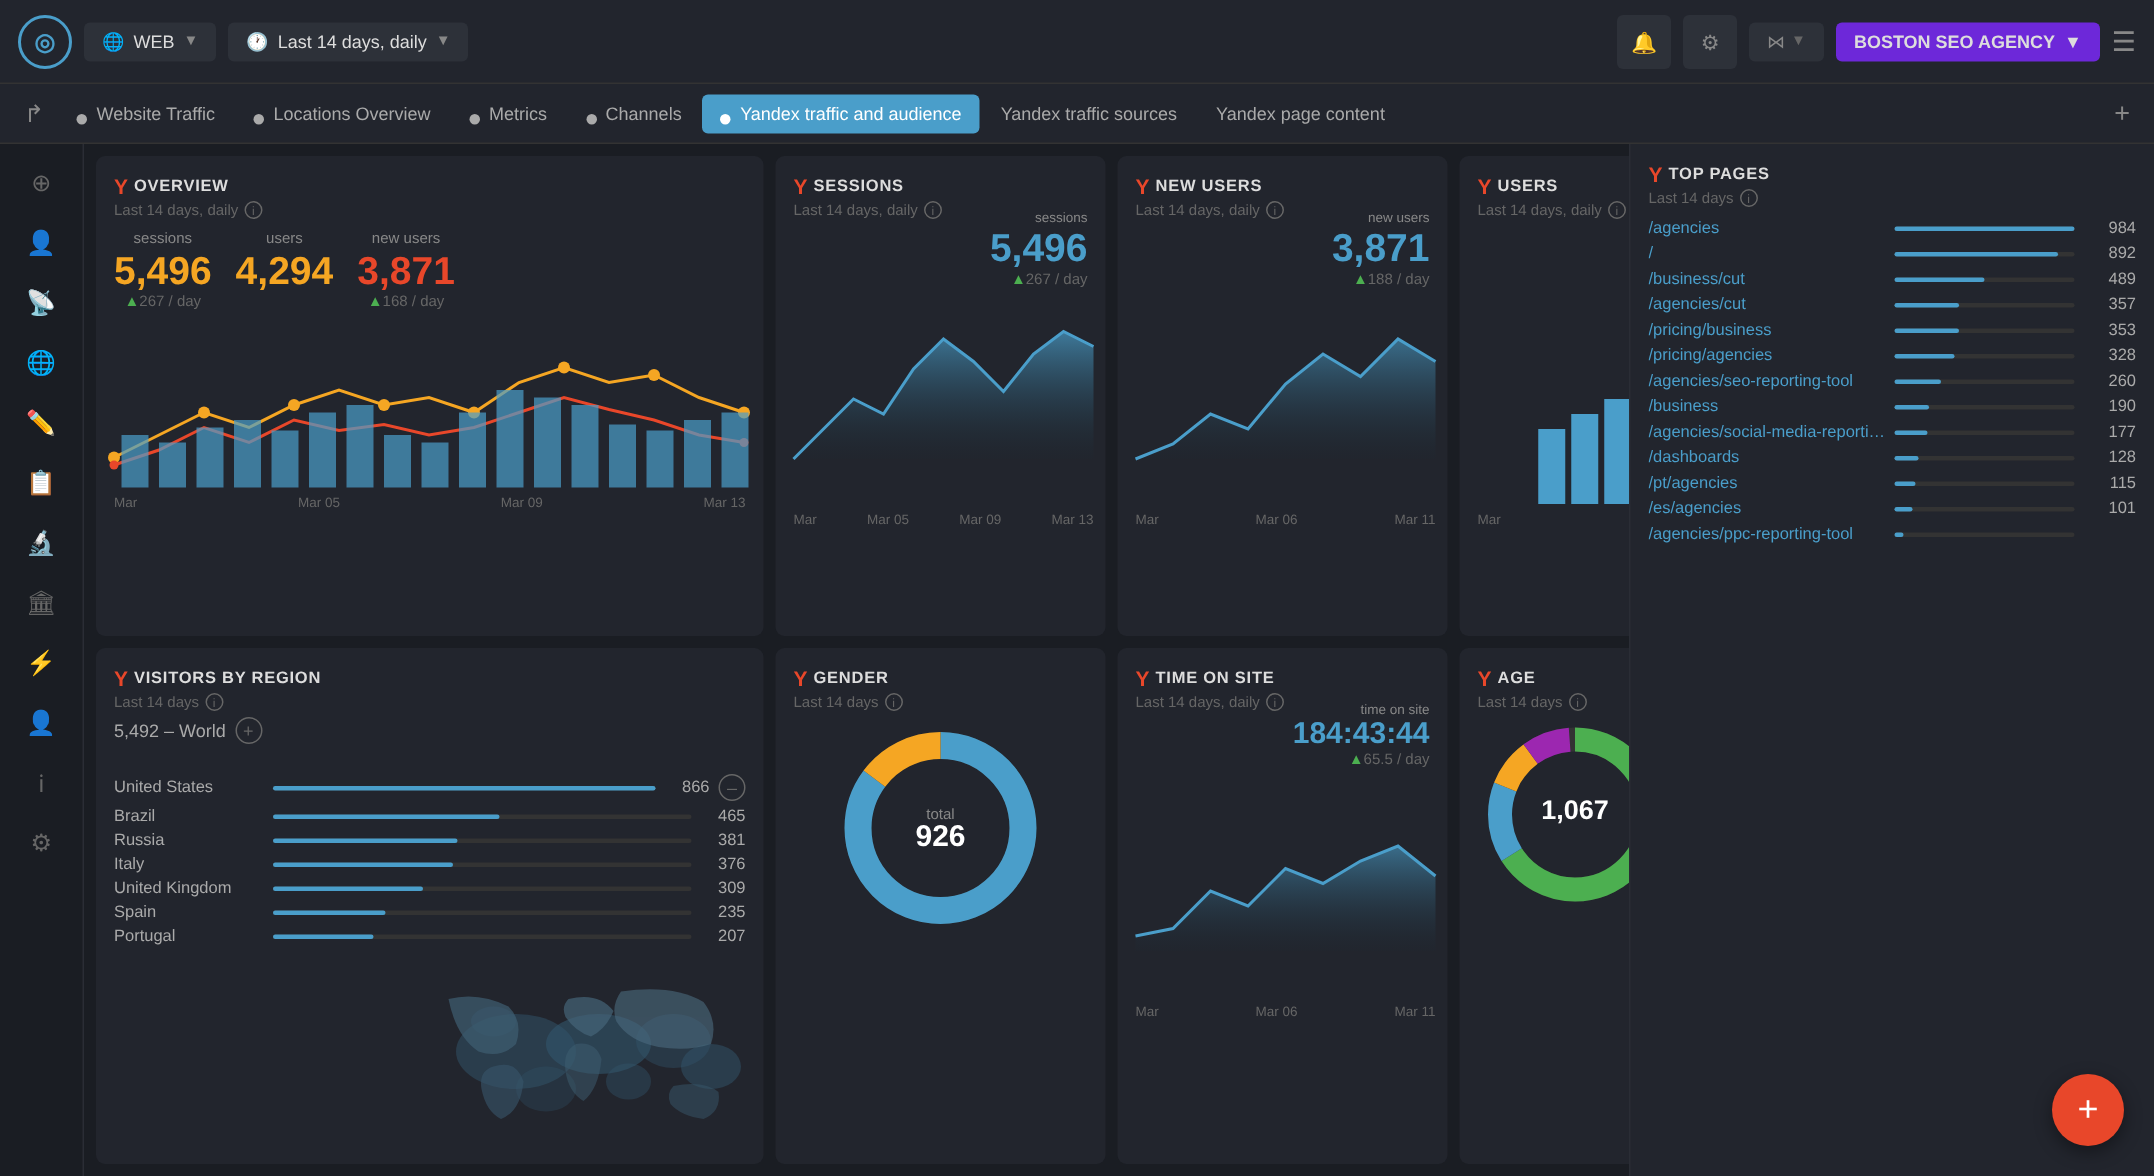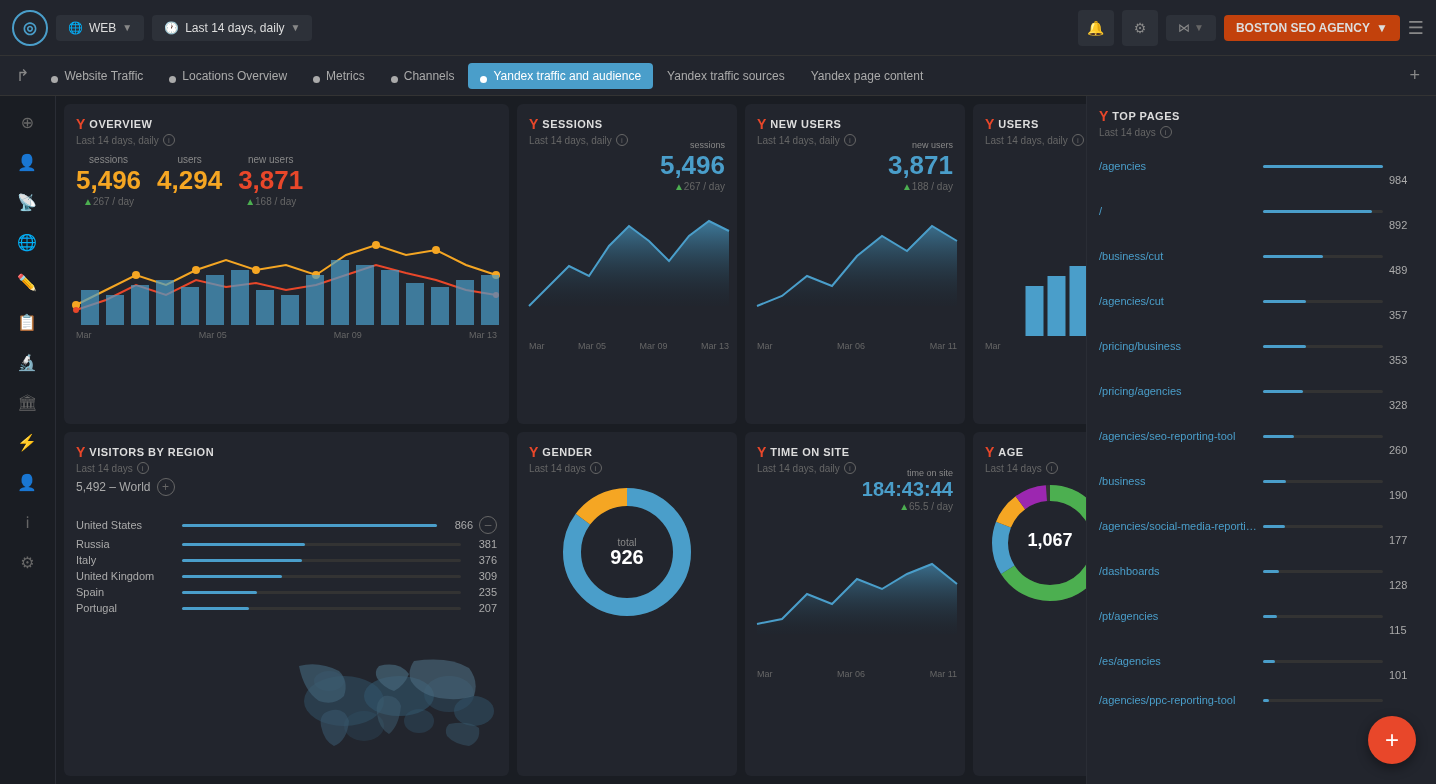--- a/index.html
+++ b/index.html
@@ -6,21 +6,21 @@
     body { background: #1a1d23; color: #ccc; font-family: 'Segoe UI', Arial, sans-serif; font-size: 12px; overflow: hidden; width: 1436px; height: 784px; }
 
     
     .top-bar { background: #22252d; height: 56px; display: flex; align-items: center; padding: 0 12px; gap: 8px; border-bottom: 1px solid #333; }
     .logo { width: 36px; height: 36px; border-radius: 50%; border: 2px solid #4a9eca; display: flex; align-items: center; justify-content: center; color: #4a9eca; font-size: 16px; font-weight: bold; flex-shrink: 0; }
     .dropdown-btn { background: #2d3139; border: none; color: #ddd; padding: 6px 12px; border-radius: 4px; cursor: pointer; display: flex; align-items: center; gap: 6px; font-size: 12px; }
     .dropdown-btn .arrow { color: #888; font-size: 10px; }
     .spacer { flex: 1; }
     .icon-btn { background: #2d3139; border: none; color: #888; width: 36px; height: 36px; border-radius: 4px; cursor: pointer; display: flex; align-items: center; justify-content: center; font-size: 16px; }
     .share-btn { background: #2d3139; border: none; color: #888; padding: 6px 12px; border-radius: 4px; cursor: pointer; display: flex; align-items: center; gap: 4px; font-size: 12px; }
-    .agency-btn { background: #c2410c; border: none; color: #ddd; padding: 6px 12px; border-radius: 4px; cursor: pointer; display: flex; align-items: center; gap: 6px; font-size: 12px; font-weight: bold; }
+    .agency-btn { background: #6d28d9; border: none; color: #ddd; padding: 6px 12px; border-radius: 4px; cursor: pointer; display: flex; align-items: center; gap: 6px; font-size: 12px; font-weight: bold; }
     .hamburger { background: none; border: none; color: #888; font-size: 18px; cursor: pointer; }
 
     
     .nav-tabs { background: #22252d; height: 40px; display: flex; align-items: center; padding: 0 8px; gap: 2px; border-bottom: 1px solid #333; }
     .nav-back { color: #888; font-size: 16px; padding: 4px 8px; cursor: pointer; }
     .tab { padding: 6px 12px; border-radius: 4px; cursor: pointer; color: #aaa; display: flex; align-items: flex-end; gap: 6px; white-space: nowrap; font-size: 12px; }
     .tab .dot { width: 7px; height: 7px; border-radius: 50%; display: inline-block; }
     .tab.active { background: #4a9eca; color: #fff; }
     .tab.active .dot { background: #fff; }
     .tab-add { color: #888; font-size: 18px; padding: 4px 8px; cursor: pointer; margin-left: auto; }
@@ -53,21 +53,21 @@
     .region-bar-wrap { flex: 1; height: 3px; background: #333; border-radius: 2px; }
     .region-bar { height: 3px; background: #4a9eca; border-radius: 2px; }
     .region-val { width: 30px; text-align: right; font-size: 11px; color: #aaa; }
     .world-total { font-size: 12px; color: #aaa; margin-top: 4px; margin-bottom: 20px; display: flex; align-items: center; gap: 6px; }
     .add-btn-sm { width: 18px; height: 18px; border-radius: 50%; border: 1px solid #666; color: #666; display: flex; align-items: center; justify-content: center; font-size: 12px; cursor: pointer; }
     .minus-btn-sm { width: 18px; height: 18px; border-radius: 50%; border: 1px solid #666; color: #666; display: flex; align-items: center; justify-content: center; font-size: 12px; cursor: pointer; }
     .page-item { display: flex; align-items: center; margin-bottom: 5px; }
     .page-name { flex: 1; color: #4a9eca; font-size: 11px; white-space: nowrap; overflow: hidden; text-overflow: ellipsis; }
     .page-bar-wrap { width: 120px; height: 3px; background: #333; border-radius: 2px; margin: 0 6px; }
     .page-bar { height: 3px; background: #4a9eca; border-radius: 2px; }
-    .page-val { width: 35px; text-align: left; font-size: 11px; color: #aaa; margin-top: 28px; }
+    .page-val { width: 35px; text-align: right; font-size: 11px; color: #aaa; }
     .legend-item { display: flex; align-items: center; gap: 4px; margin-bottom: 2px; font-size: 10px; color: #aaa; }
     .legend-dot { width: 8px; height: 8px; border-radius: 50%; }
 
     
     .fab { position: fixed; bottom: 20px; right: 20px; width: 48px; height: 48px; border-radius: 50%; background: #e8472a; color: #fff; font-size: 24px; display: flex; align-items: center; justify-content: center; cursor: pointer; box-shadow: 0 4px 12px rgba(0,0,0,0.4); }
 
     .info-circle { width: 12px; height: 12px; border-radius: 50%; border: 1px solid #666; color: #666; font-size: 8px; display: inline-flex; align-items: center; justify-content: center; cursor: pointer; }
   </style>
 </head>
 <body>
@@ -336,20 +336,27 @@
       <div class="region-list">
         <div class="region-item">
           <span class="region-name">United States</span>
           <div class="region-bar-wrap">
               <div class="region-bar" style="width:100%;"></div>
             </div>
           <span class="region-val">866</span>
           <div class="minus-btn-sm">–</div>
         </div>
         <div class="region-item">
+          <span class="region-name">Brazil</span>
+          <div class="region-bar-wrap">
+              <div class="region-bar" style="width:54%;"></div>
+            </div>
+          <span class="region-val">465</span>
+        </div>
+        <div class="region-item">
           <span class="region-name">Russia</span>
           <div class="region-bar-wrap">
               <div class="region-bar" style="width:44%;"></div>
             </div>
           <span class="region-val">381</span>
         </div>
         <div class="region-item">
           <span class="region-name">Italy</span>
           <div class="region-bar-wrap">
               <div class="region-bar" style="width:43%;"></div>

